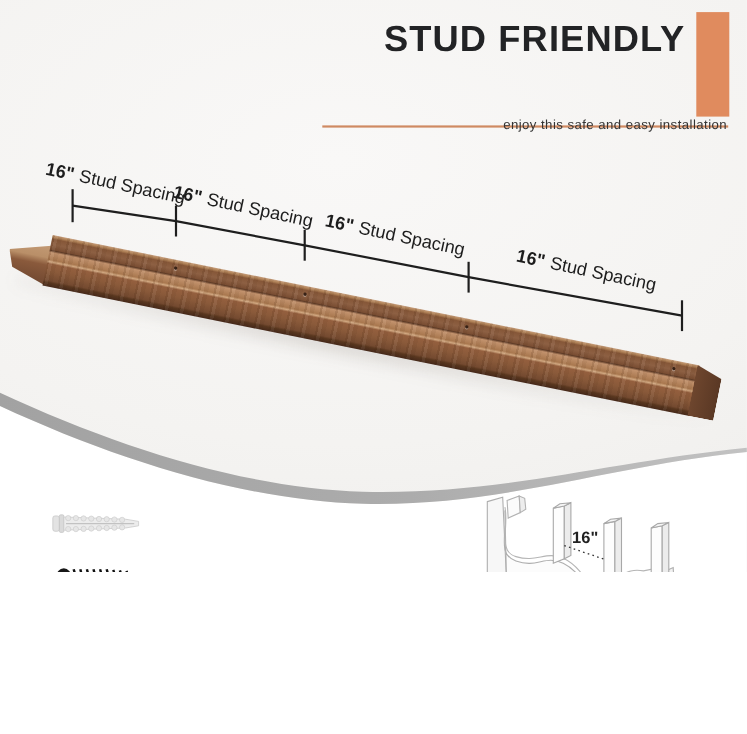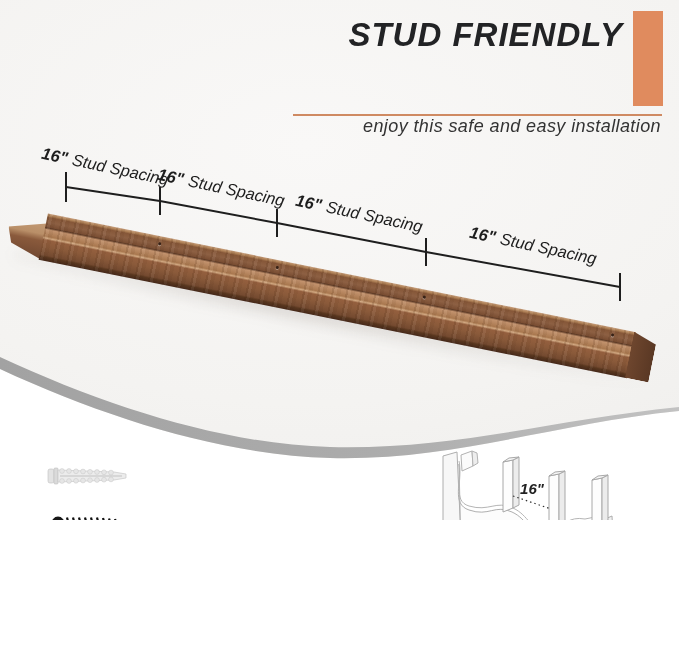--- a/index.html
+++ b/index.html
@@ -1,28 +1,28 @@
 <!DOCTYPE html>
 <html><head>
 <meta charset="utf-8">
 <style>
   html,body{margin:0;padding:0;}
   body{font-family:"Liberation Sans",sans-serif;}
   #stage{position:relative;width:679px;height:520px;overflow:hidden;
-    background:radial-gradient(ellipse 120% 90% at 45% 28%, #f9f8f7 0%, #f4f3f1 55%, #edecea 100%);font-style:italic;}
+    background:radial-gradient(ellipse 120% 90% at 45% 28%, #f9f8f7 0%, #f4f3f1 55%, #edecea 100%);}
   svg{display:block;}
   .abs{position:absolute;}
 
   
   .title{position:absolute;right:56px;top:12px;text-align:right;
     font-size:33px;font-weight:700;color:#222325;letter-spacing:1px;line-height:1.42;}
   .title .line2{letter-spacing:2px;}
   .accent-bar{position:absolute;left:633px;top:11px;width:30px;height:95px;background:#e08b5e;}
   .divider{position:absolute;left:293px;top:114px;width:369px;height:2px;background:#cf8a62;}
-  .subtitle{position:absolute;right:18px;top:116px;font-size:18px;font-weight:400;
+  .subtitle{position:absolute;right:18px;top:106px;font-size:12px;font-weight:400;
     color:#333;letter-spacing:0.4px;}
 
   
   #measure-svg{position:absolute;left:0;top:0;z-index:6;}
   #measure-svg text{font-family:"Liberation Sans",sans-serif;font-size:16.5px;fill:#1d1d1d;}
   #measure-svg .mv{font-weight:700;}
   #measure-svg .ml{font-weight:400;}
 
   
   .shelf-shadow{position:absolute;left:14px;top:240px;width:652px;height:28px;

